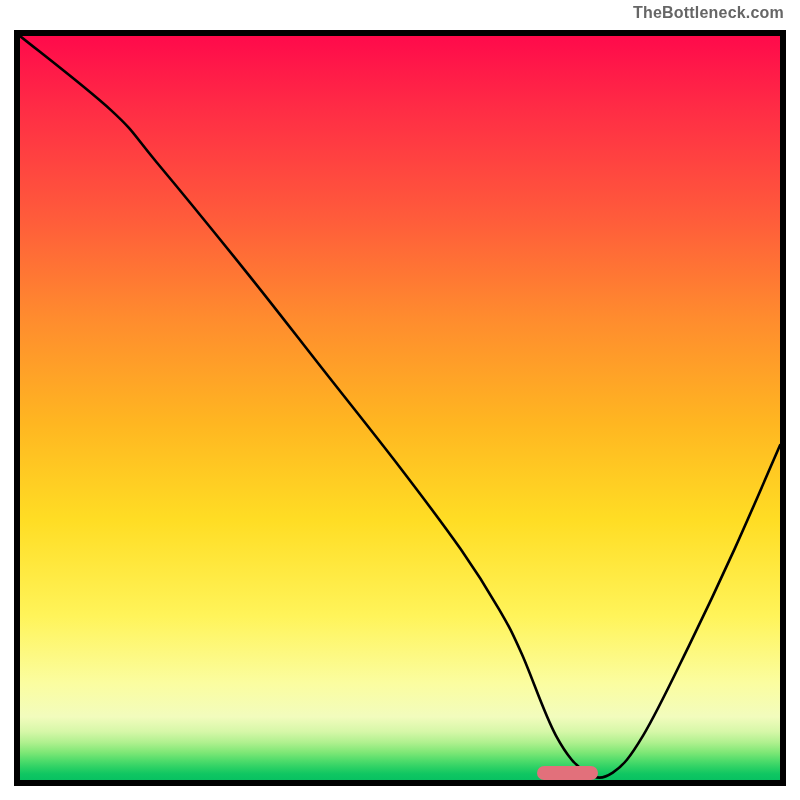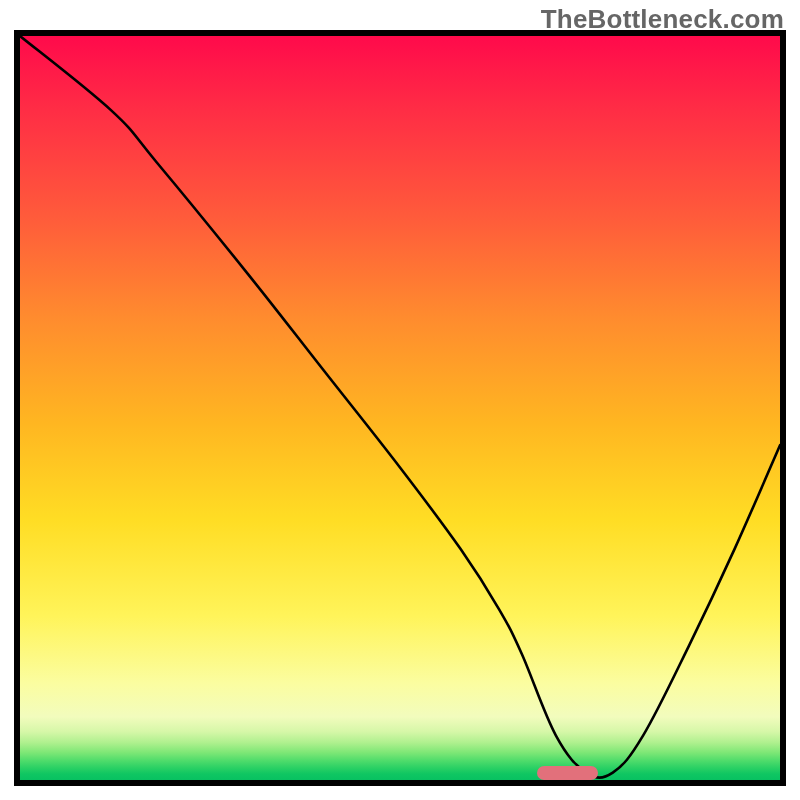--- a/index.html
+++ b/index.html
@@ -13,21 +13,21 @@
   .frame {
     position: relative;
     width: 800px;
     height: 800px;
     background: #ffffff;
   }
   .watermark {
     position: absolute;
     top: 4px;
     right: 16px;
-    font-size: 26px;
+    font-size: 16px;
     font-weight: 600;
     color: #666666;
     letter-spacing: 0.2px;
     z-index: 10;
   }
   .plot-outer {
     position: absolute;
     left: 14px;
     top: 30px;
     width: 772px;

